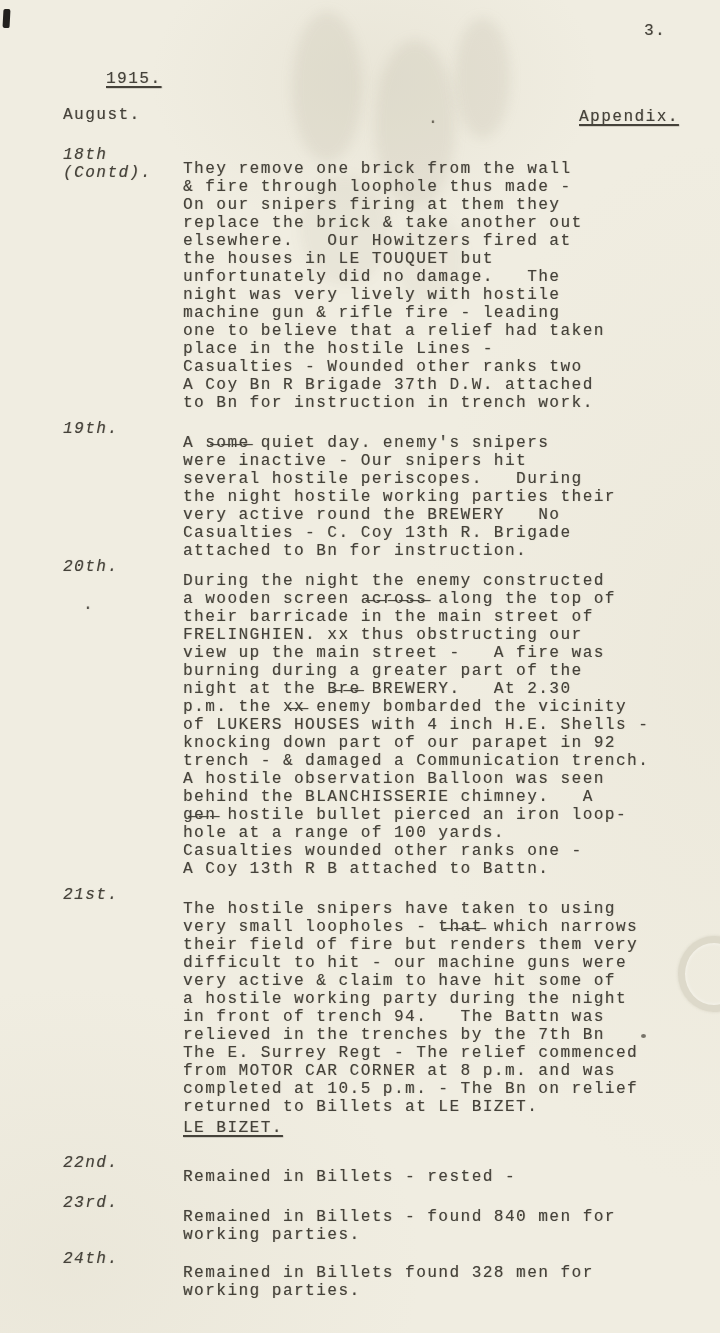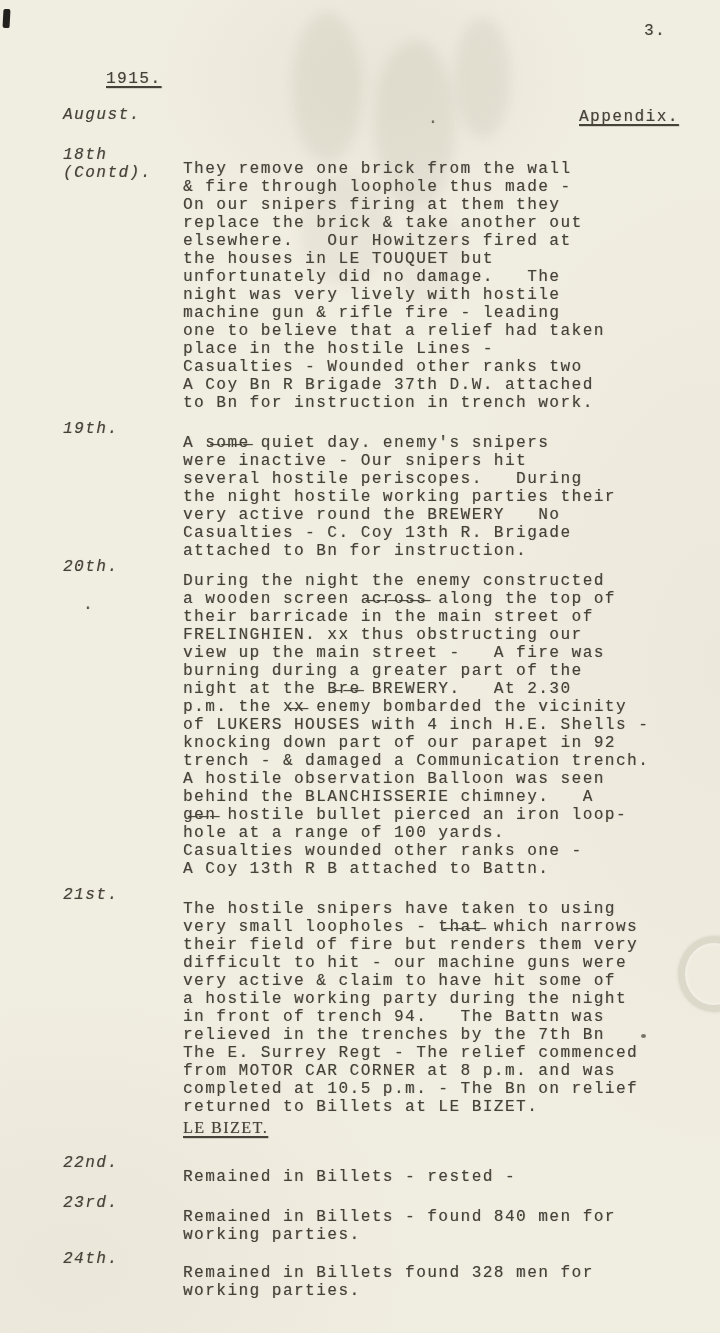--- a/index.html
+++ b/index.html
@@ -71,21 +71,21 @@
   <div class="smudge s5"></div>
   <div class="ring-emboss"></div>
   <div class="speck"></div>
   <div class="stray-dot-a typed">.</div>
   <div class="stray-dot-b typed">.</div>
 
   <div class="abs typed" style="left:644px; top:22px;">3.</div>
 
   <div class="abs typed underlined" style="left:70px; top:70px;margin-left:36px;">1915.</div>
 
-  <div class="abs typed" style="left:63px; top:106px;font-style:italic;">August.</div>
+  <div class="abs typed" style="left:63px; top:106px;">August.</div>
 
   <div class="abs typed underlined" style="left:579px; top:108px;">Appendix.</div>
 
   <div class="entry" style="top:146px;">
     <div class="date typed">18th
 (Contd).</div>
     <div class="text typed">They remove one brick from the wall
 &amp; fire through loophole thus made -
 On our snipers firing at them they
 replace the brick &amp; take another out
@@ -142,21 +142,21 @@
 very active &amp; claim to have hit some of
 a hostile working party during the night
 in front of trench 94.   The Battn was
 relieved in the trenches by the 7th Bn
 The E. Surrey Regt - The relief commenced
 from MOTOR CAR CORNER at 8 p.m. and was
 completed at 10.5 p.m. - The Bn on relief
 returned to Billets at LE BIZET.</div>
   </div>
 
-  <div class="abs typed underlined" style="left:183px; top:1119px;font-family:Liberation Serif, serif;">LE BIZET.</div>
+  <div class="abs typed underlined" style="left:183px; top:1119px;">LE BIZET.</div>
 
   <div class="entry" style="top:1154px;">
     <div class="date typed">22nd.</div>
     <div class="text typed">Remained in Billets - rested -</div>
   </div>
 
   <div class="entry" style="top:1194px;">
     <div class="date typed">23rd.</div>
     <div class="text typed">Remained in Billets - found 840 men for
 working parties.</div>

